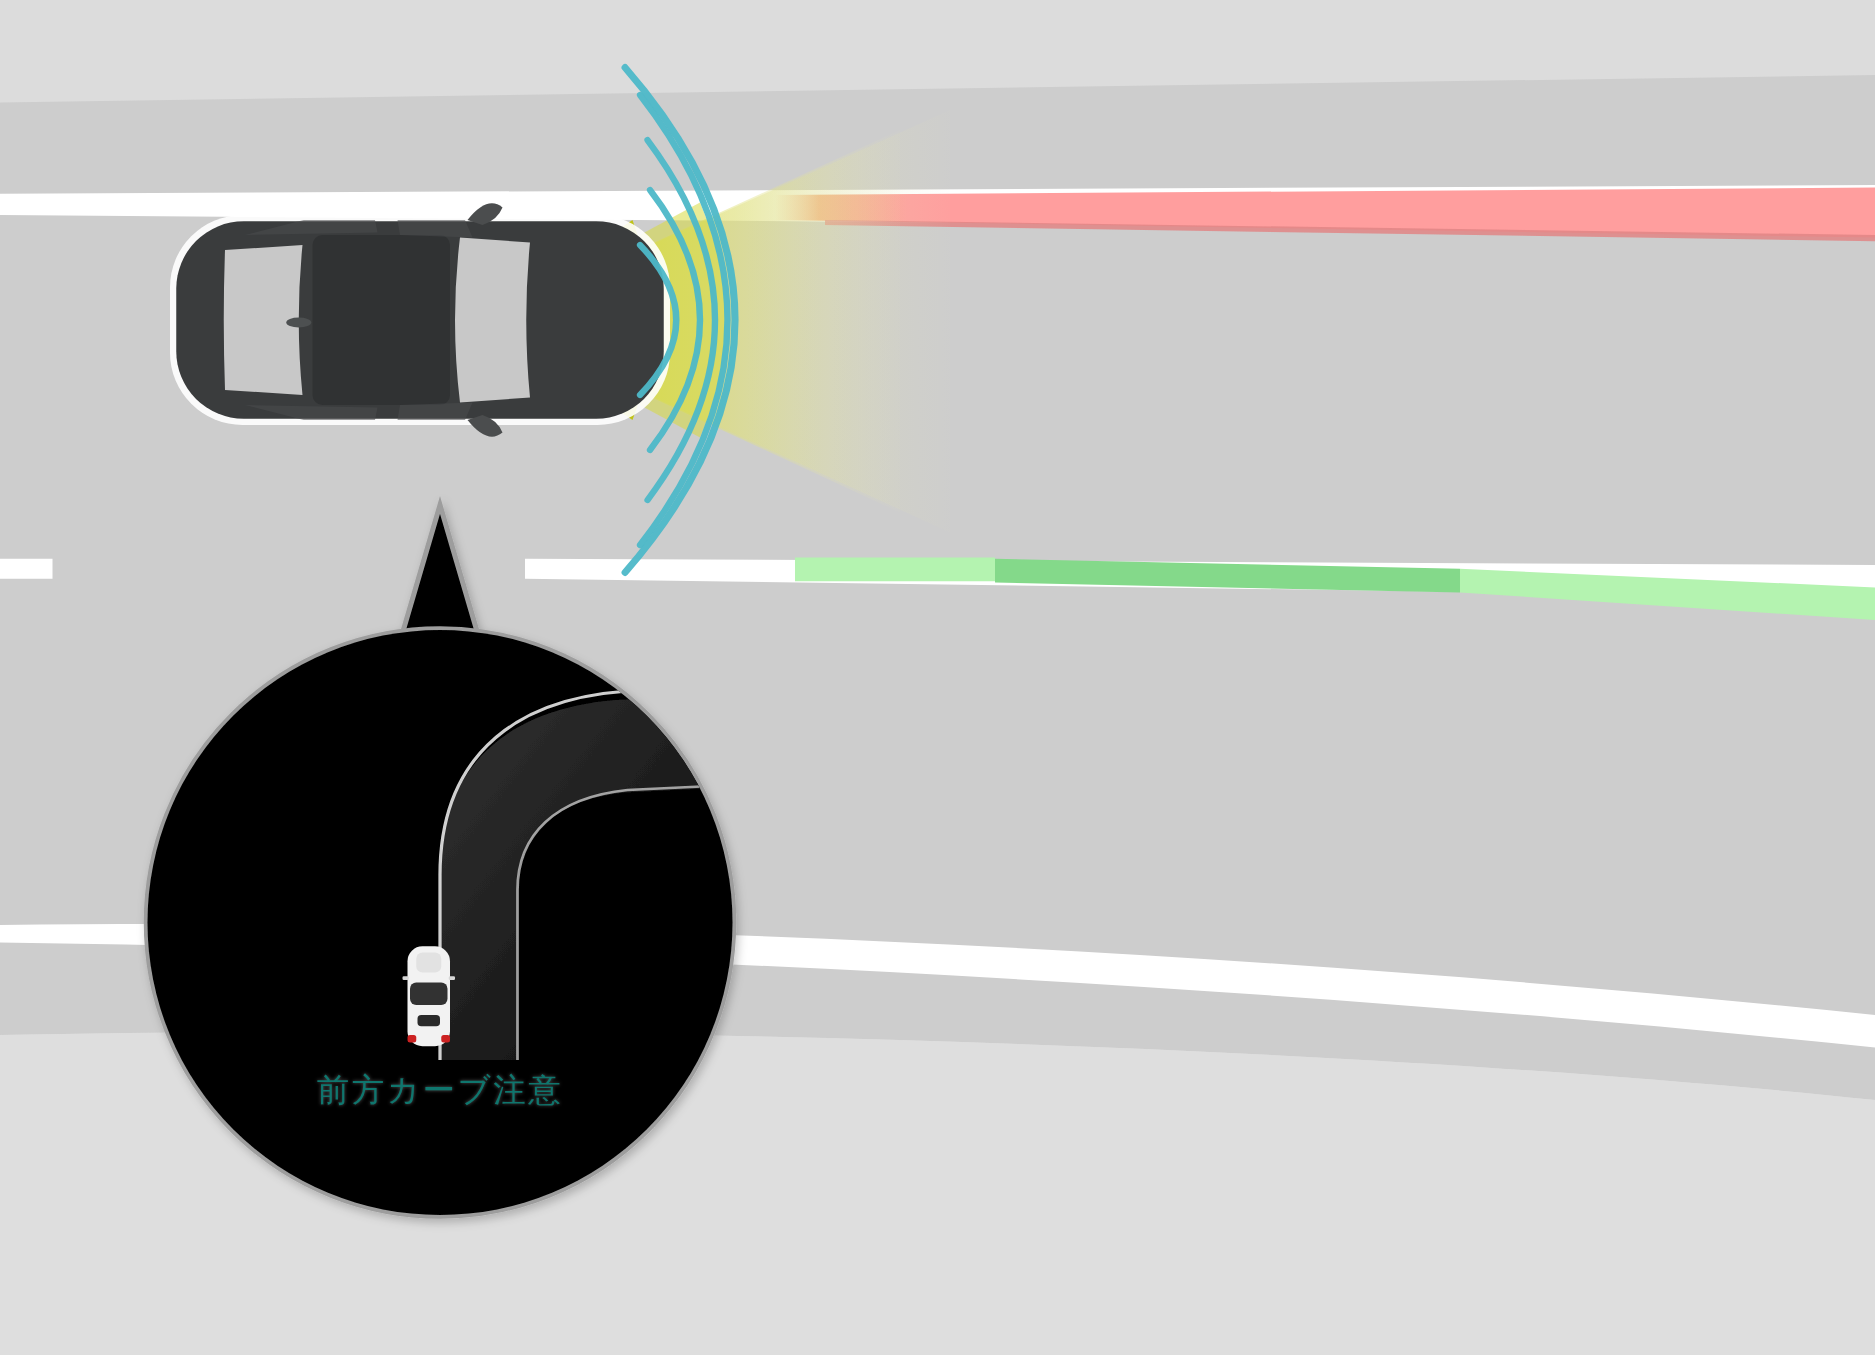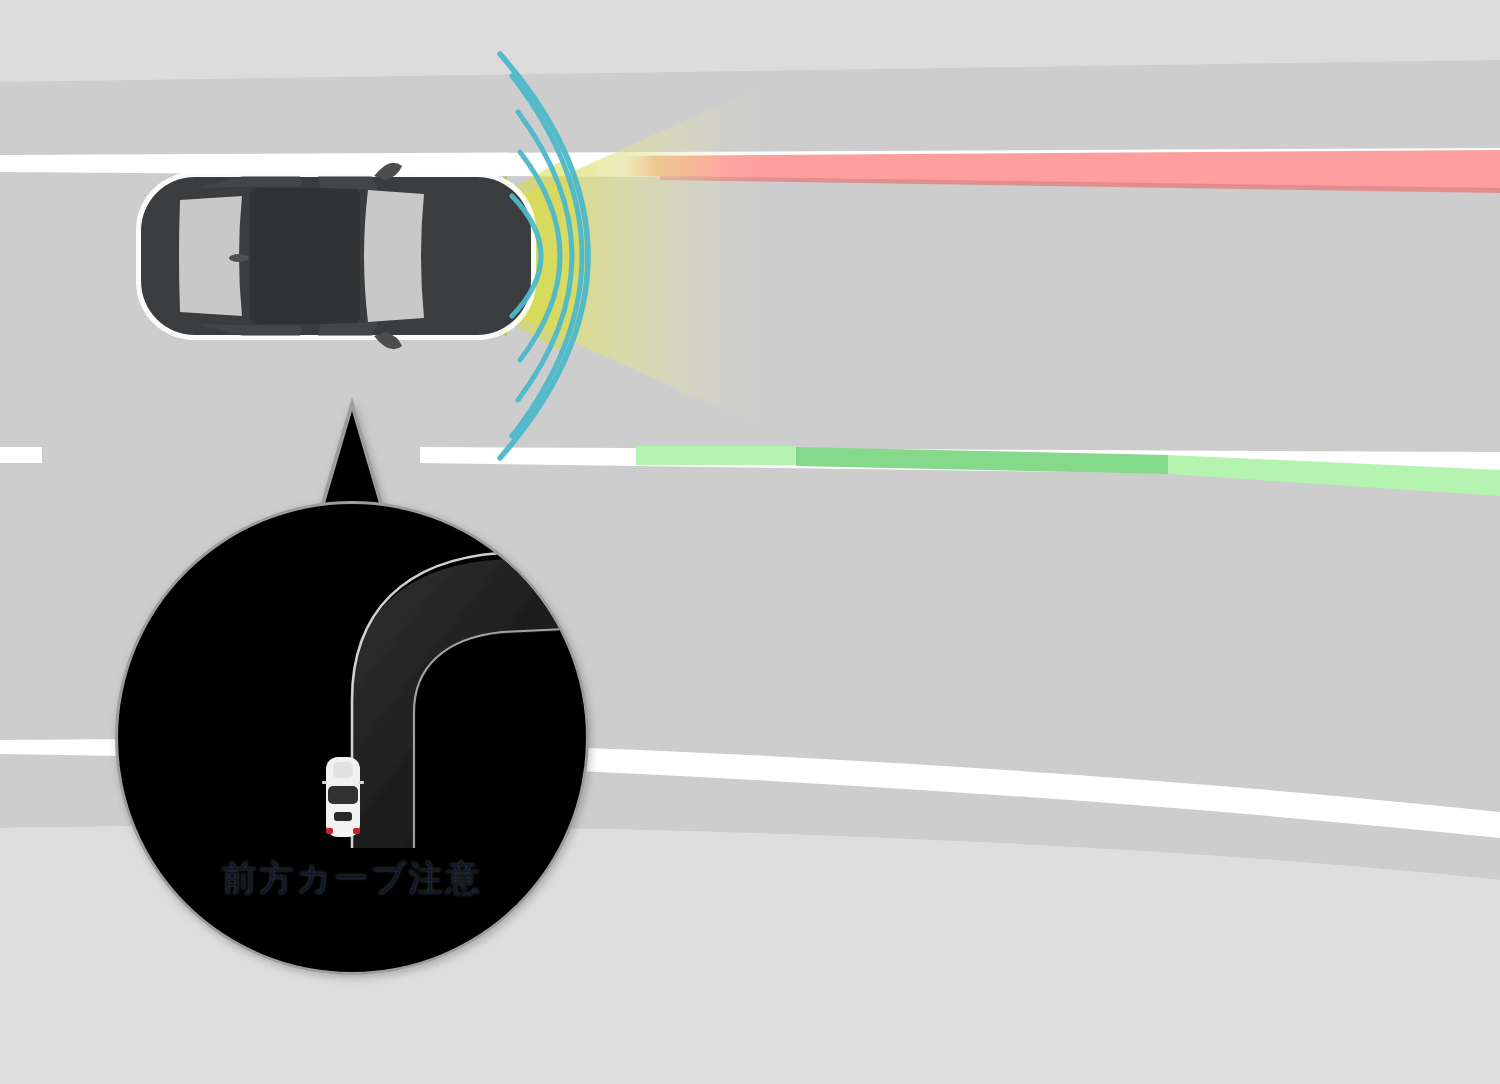--- a/index.html
+++ b/index.html
@@ -21,23 +21,23 @@
     left: 0; top: 0;
     width: 1500px;
     height: 1084px;
   }
   .hud-text {
     position: absolute;
     left: 0;
     top: 855px;
     width: 704px;
     text-align: center;
-    color: #0f172a;
+    color: #0f766e;
     font-family: "DejaVu Sans", "Liberation Sans", sans-serif;
-    font-size: 35px;
+    font-size: 26px;
     font-weight: 400;
     letter-spacing: 2px;
     text-shadow: 0 0 3px rgba(255,255,255,0.35);
     pointer-events: none;
   }
 </style>
 </head>
 <body>
 
 <div id="stage">

